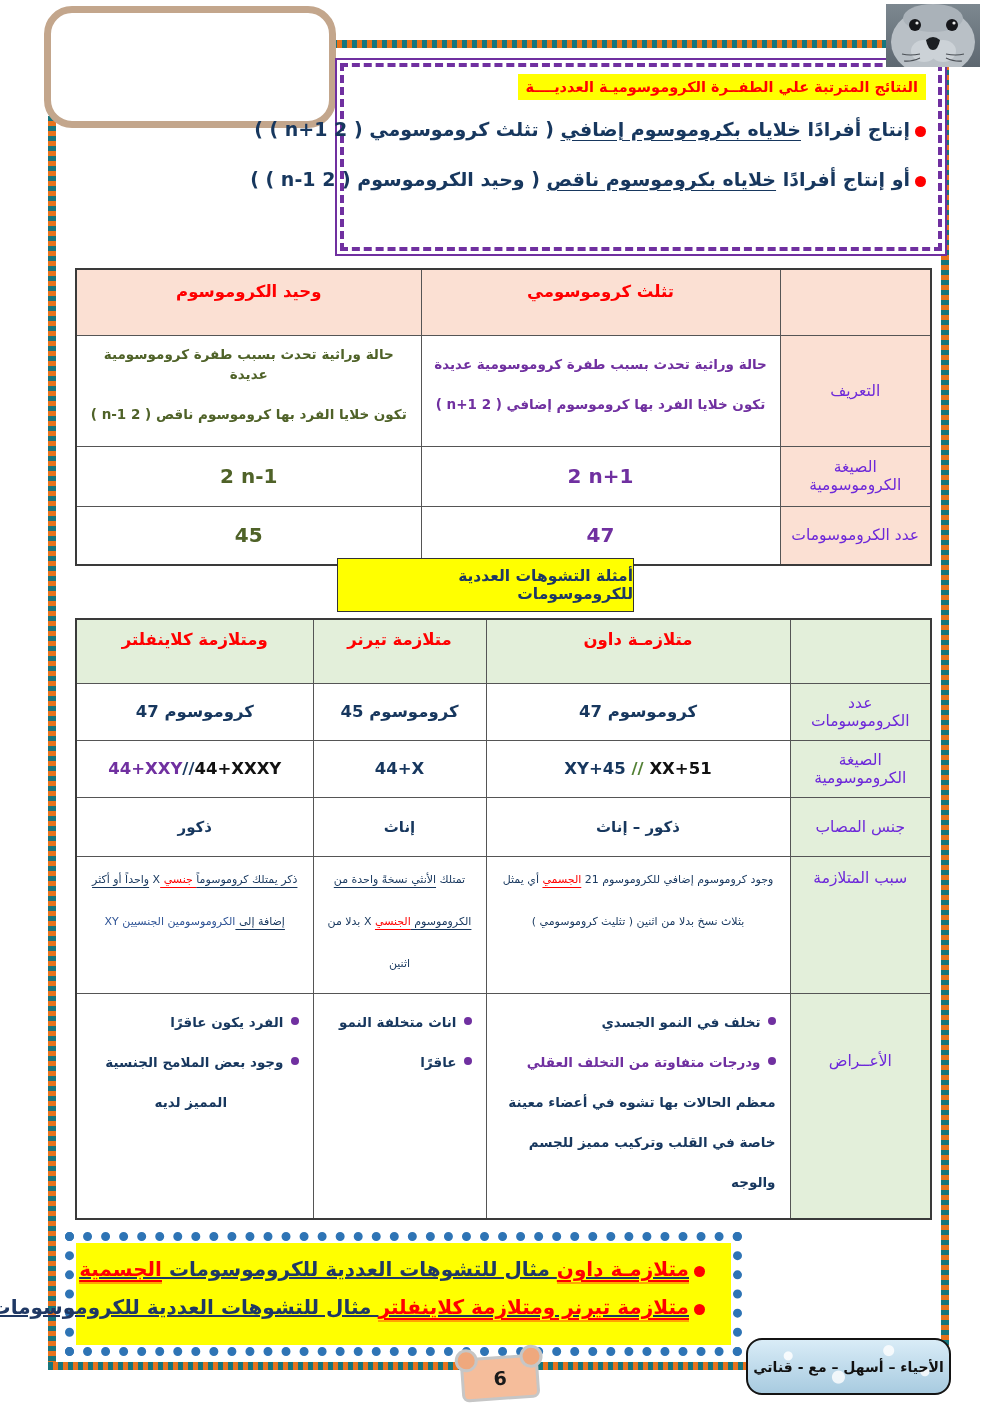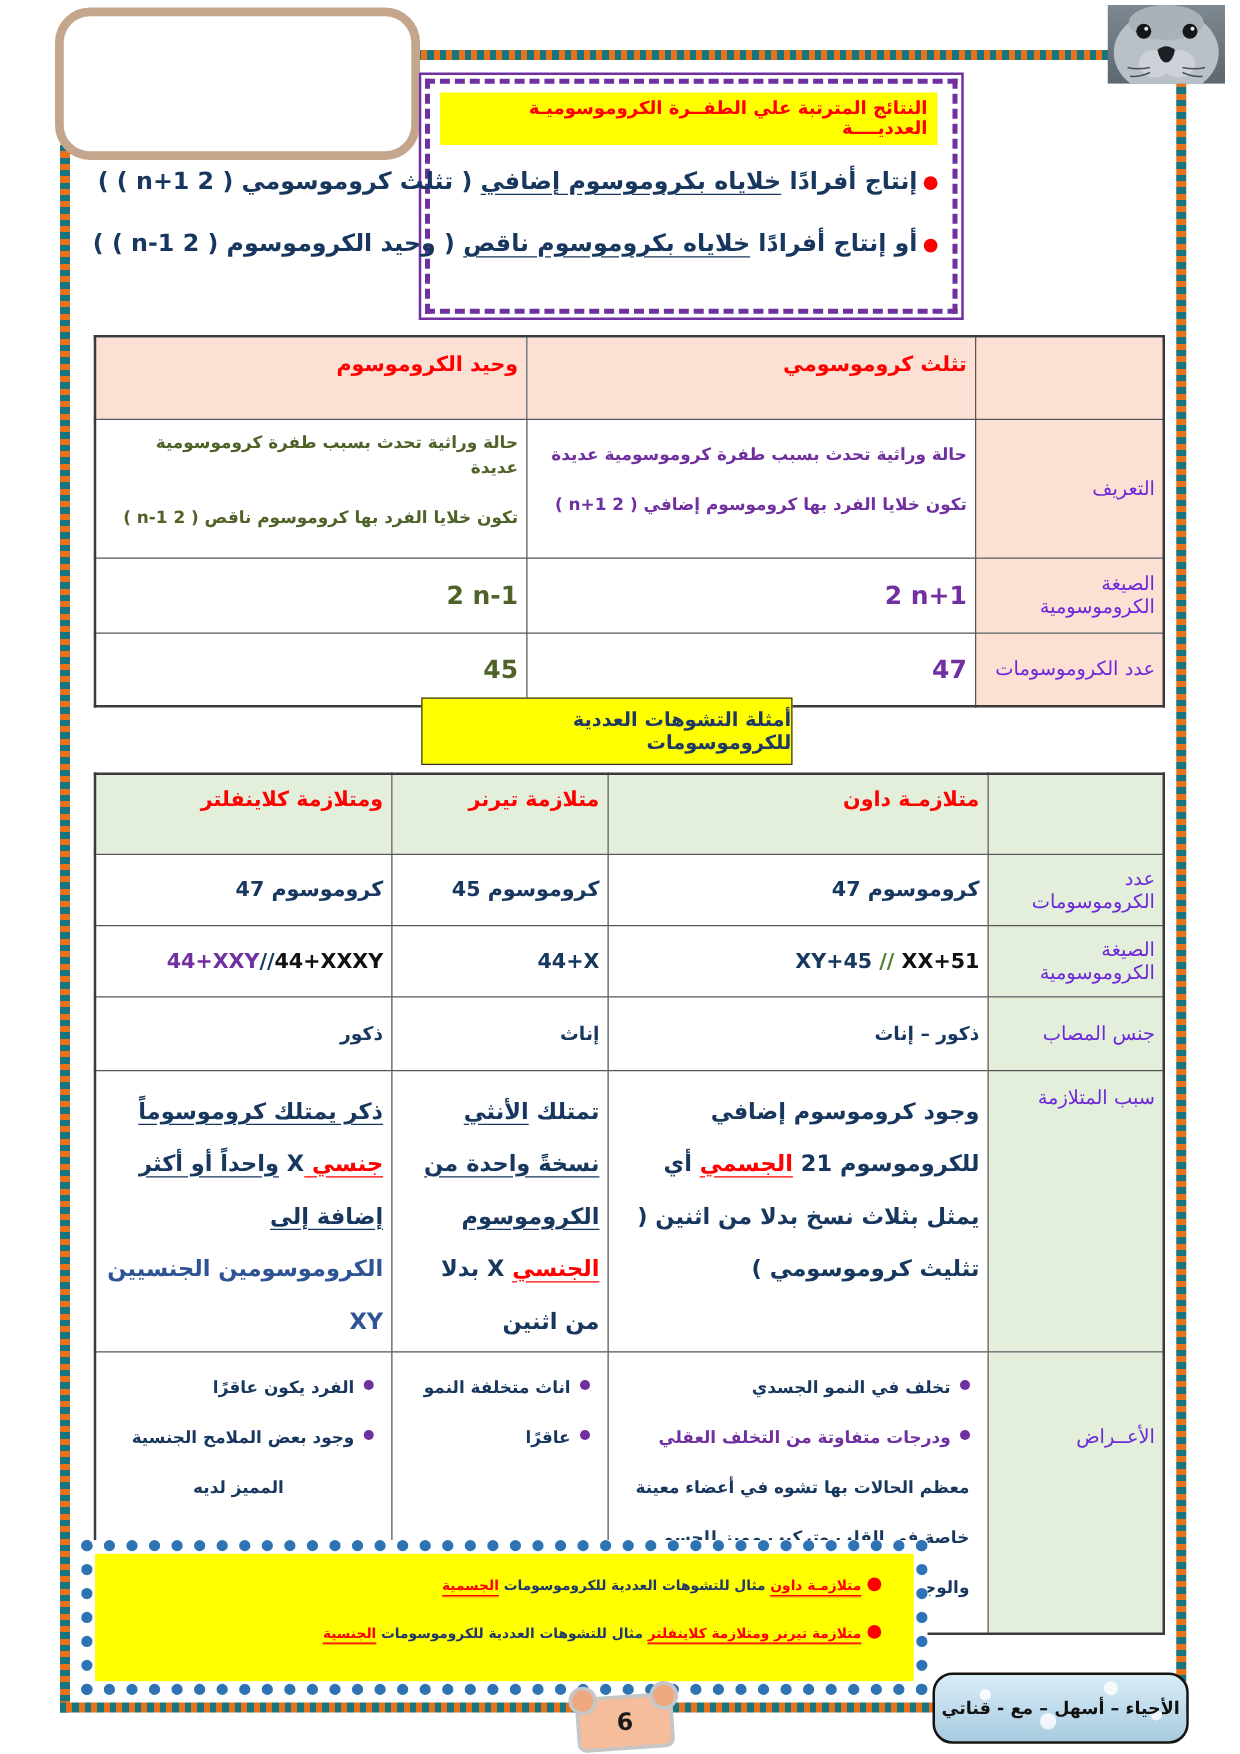--- a/index.html
+++ b/index.html
@@ -11,34 +11,34 @@
   .stripe.v{width:8px;background:repeating-linear-gradient(180deg,#17767d 0 5px,#e8721c 5px 10px);}
   
   .tan-outline{position:absolute;left:44px;top:6px;width:292px;height:122px;border:7px solid #c3a68c;
                border-radius:28px;box-sizing:border-box;z-index:2;background:transparent;}
   .lesson-title{position:absolute;left:56px;top:12px;width:266px;height:53px;background:#ffff00;
                 border-radius:10px;z-index:3;display:flex;align-items:center;justify-content:center;
                 color:#ff0000;font-weight:bold;font-size:19px;direction:rtl;}
   
   .seal{position:absolute;left:886px;top:4px;width:94px;height:63px;z-index:5;}
   
-  .results{position:absolute;left:335px;top:58px;width:436px;height:198px;border:2px solid #7030a0;
+  .results{position:absolute;left:335px;top:58px;width:612px;height:198px;border:2px solid #7030a0;
            box-sizing:border-box;background:#fff;z-index:2;}
   .results-in{position:absolute;inset:3px;border:4px dashed #7030a0;box-sizing:border-box;
               direction:rtl;padding:7px 12px 0 8px;}
   .results-title{display:inline-block;background:#ffff00;color:#ff0000;font-weight:bold;font-size:14.5px;
                  padding:5px 8px;margin-bottom:16px;}
   .rbullet{position:relative;text-align:right;color:#17375e;font-weight:bold;font-size:19px;
            line-height:26px;margin-bottom:24px;white-space:nowrap;}
   .dot-red{display:inline-block;width:11px;height:11px;border-radius:50%;background:#ff0000;
            margin-left:5px;vertical-align:-1px;}
   .u{text-decoration:underline;text-underline-offset:4px;}
   
   table{border-collapse:collapse;table-layout:fixed;direction:rtl;position:absolute;z-index:2;background:#fff;}
-  td{border:1.5px solid #555;box-sizing:border-box;vertical-align:middle;text-align:right;
+  td{border:1.5px solid #555;box-sizing:border-box;vertical-align:middle;text-align:center;
      padding:2px 6px;overflow:hidden;}
   .t1{left:75px;top:268px;width:855px;border:2px solid #3a3a3a;}
   .t2{left:75px;top:618px;width:855px;border:2px solid #3a3a3a;}
   .peach{background:#fbe0d3;}
   .green{background:#e3efda;}
   .rlbl{color:#6d28d9;font-weight:normal;font-size:15.5px;}
   .hdr1 td{vertical-align:top;padding-top:12px;}
   .hdr2 td{vertical-align:top;padding-top:10px;}
   .hdr-txt{color:#ff0000;font-weight:bold;font-size:16.5px;}
   .purple{color:#7030a0;}
@@ -46,38 +46,38 @@
   .navy{color:#17375e;}
   .blue{color:#2f5496;}
   .def{font-weight:bold;font-size:13.5px;line-height:20px;}
   .def div{margin:6px 0 20px;}
   .formula{font-weight:bold;font-size:20px;direction:ltr;}
   .bignum{font-weight:bold;font-size:20px;direction:ltr;}
   .ltr{direction:ltr;}
   .cnt{font-weight:bold;font-size:16.5px;}
   .frm{font-weight:bold;font-size:16.5px;}
   .gen{font-weight:bold;font-size:15px;}
-  .cause{font-weight:bold;font-size:18px;line-height:42px;vertical-align:top;padding-top:12px;}
+  .cause{font-weight:normal;font-size:11px;line-height:42px;vertical-align:top;padding-top:2px;}
   .symp{font-weight:bold;font-size:13.5px;line-height:40px;vertical-align:top;text-align:right;
         padding:8px 14px 0 6px;}
   .dot-p{display:inline-block;width:8px;height:8px;border-radius:50%;background:#7030a0;
          margin-left:7px;vertical-align:2px;}
   .valign-top{vertical-align:top;padding-top:12px;margin-left:16px;}
   .sym-lbl{vertical-align:top;padding-top:58px;}
   .red-u{color:#ff0000;text-decoration:underline;text-underline-offset:4px;}
   
   .examples-badge{position:absolute;left:337px;top:558px;width:297px;height:54px;background:#ffff00;
                   border:1.5px solid #333;box-sizing:border-box;display:flex;align-items:center;
                   justify-content:center;color:#1f3864;font-weight:bold;font-size:15.5px;direction:rtl;z-index:2;}
   
   .notes{position:absolute;left:65px;top:1232px;width:677px;height:124px;border:9px dotted #2e74b5;
          box-sizing:border-box;background:#fff;z-index:2;}
   .notes-in{position:absolute;inset:2px;background:#ffff00;direction:rtl;padding:14px 26px 0 8px;box-sizing:border-box;}
-  .note-line{text-align:right;font-weight:bold;font-size:11px;line-height:24px;margin-bottom:14px;
-             white-space:nowrap;color:#1f3864;}
+  .note-line{text-align:left;font-weight:bold;font-size:20px;line-height:24px;margin-bottom:14px;
+             white-space:nowrap;color:#1f3864;text-decoration:underline;}
   .note-line .red-u{border-bottom:2px solid #ffa500;padding-bottom:1px;}
   
   .brand{position:absolute;left:746px;top:1338px;width:205px;height:57px;border:2.5px solid #141414;
          border-radius:16px;box-sizing:border-box;z-index:4;direction:rtl;
          display:flex;align-items:center;justify-content:center;
          background:
            radial-gradient(circle at 20% 30%, rgba(255,255,255,.85) 0 4px, rgba(255,255,255,0) 5px),
            radial-gradient(circle at 70% 20%, rgba(255,255,255,.8) 0 5px, rgba(255,255,255,0) 6px),
            radial-gradient(circle at 45% 70%, rgba(255,255,255,.8) 0 6px, rgba(255,255,255,0) 7px),
            radial-gradient(circle at 88% 60%, rgba(255,255,255,.8) 0 4px, rgba(255,255,255,0) 5px),

